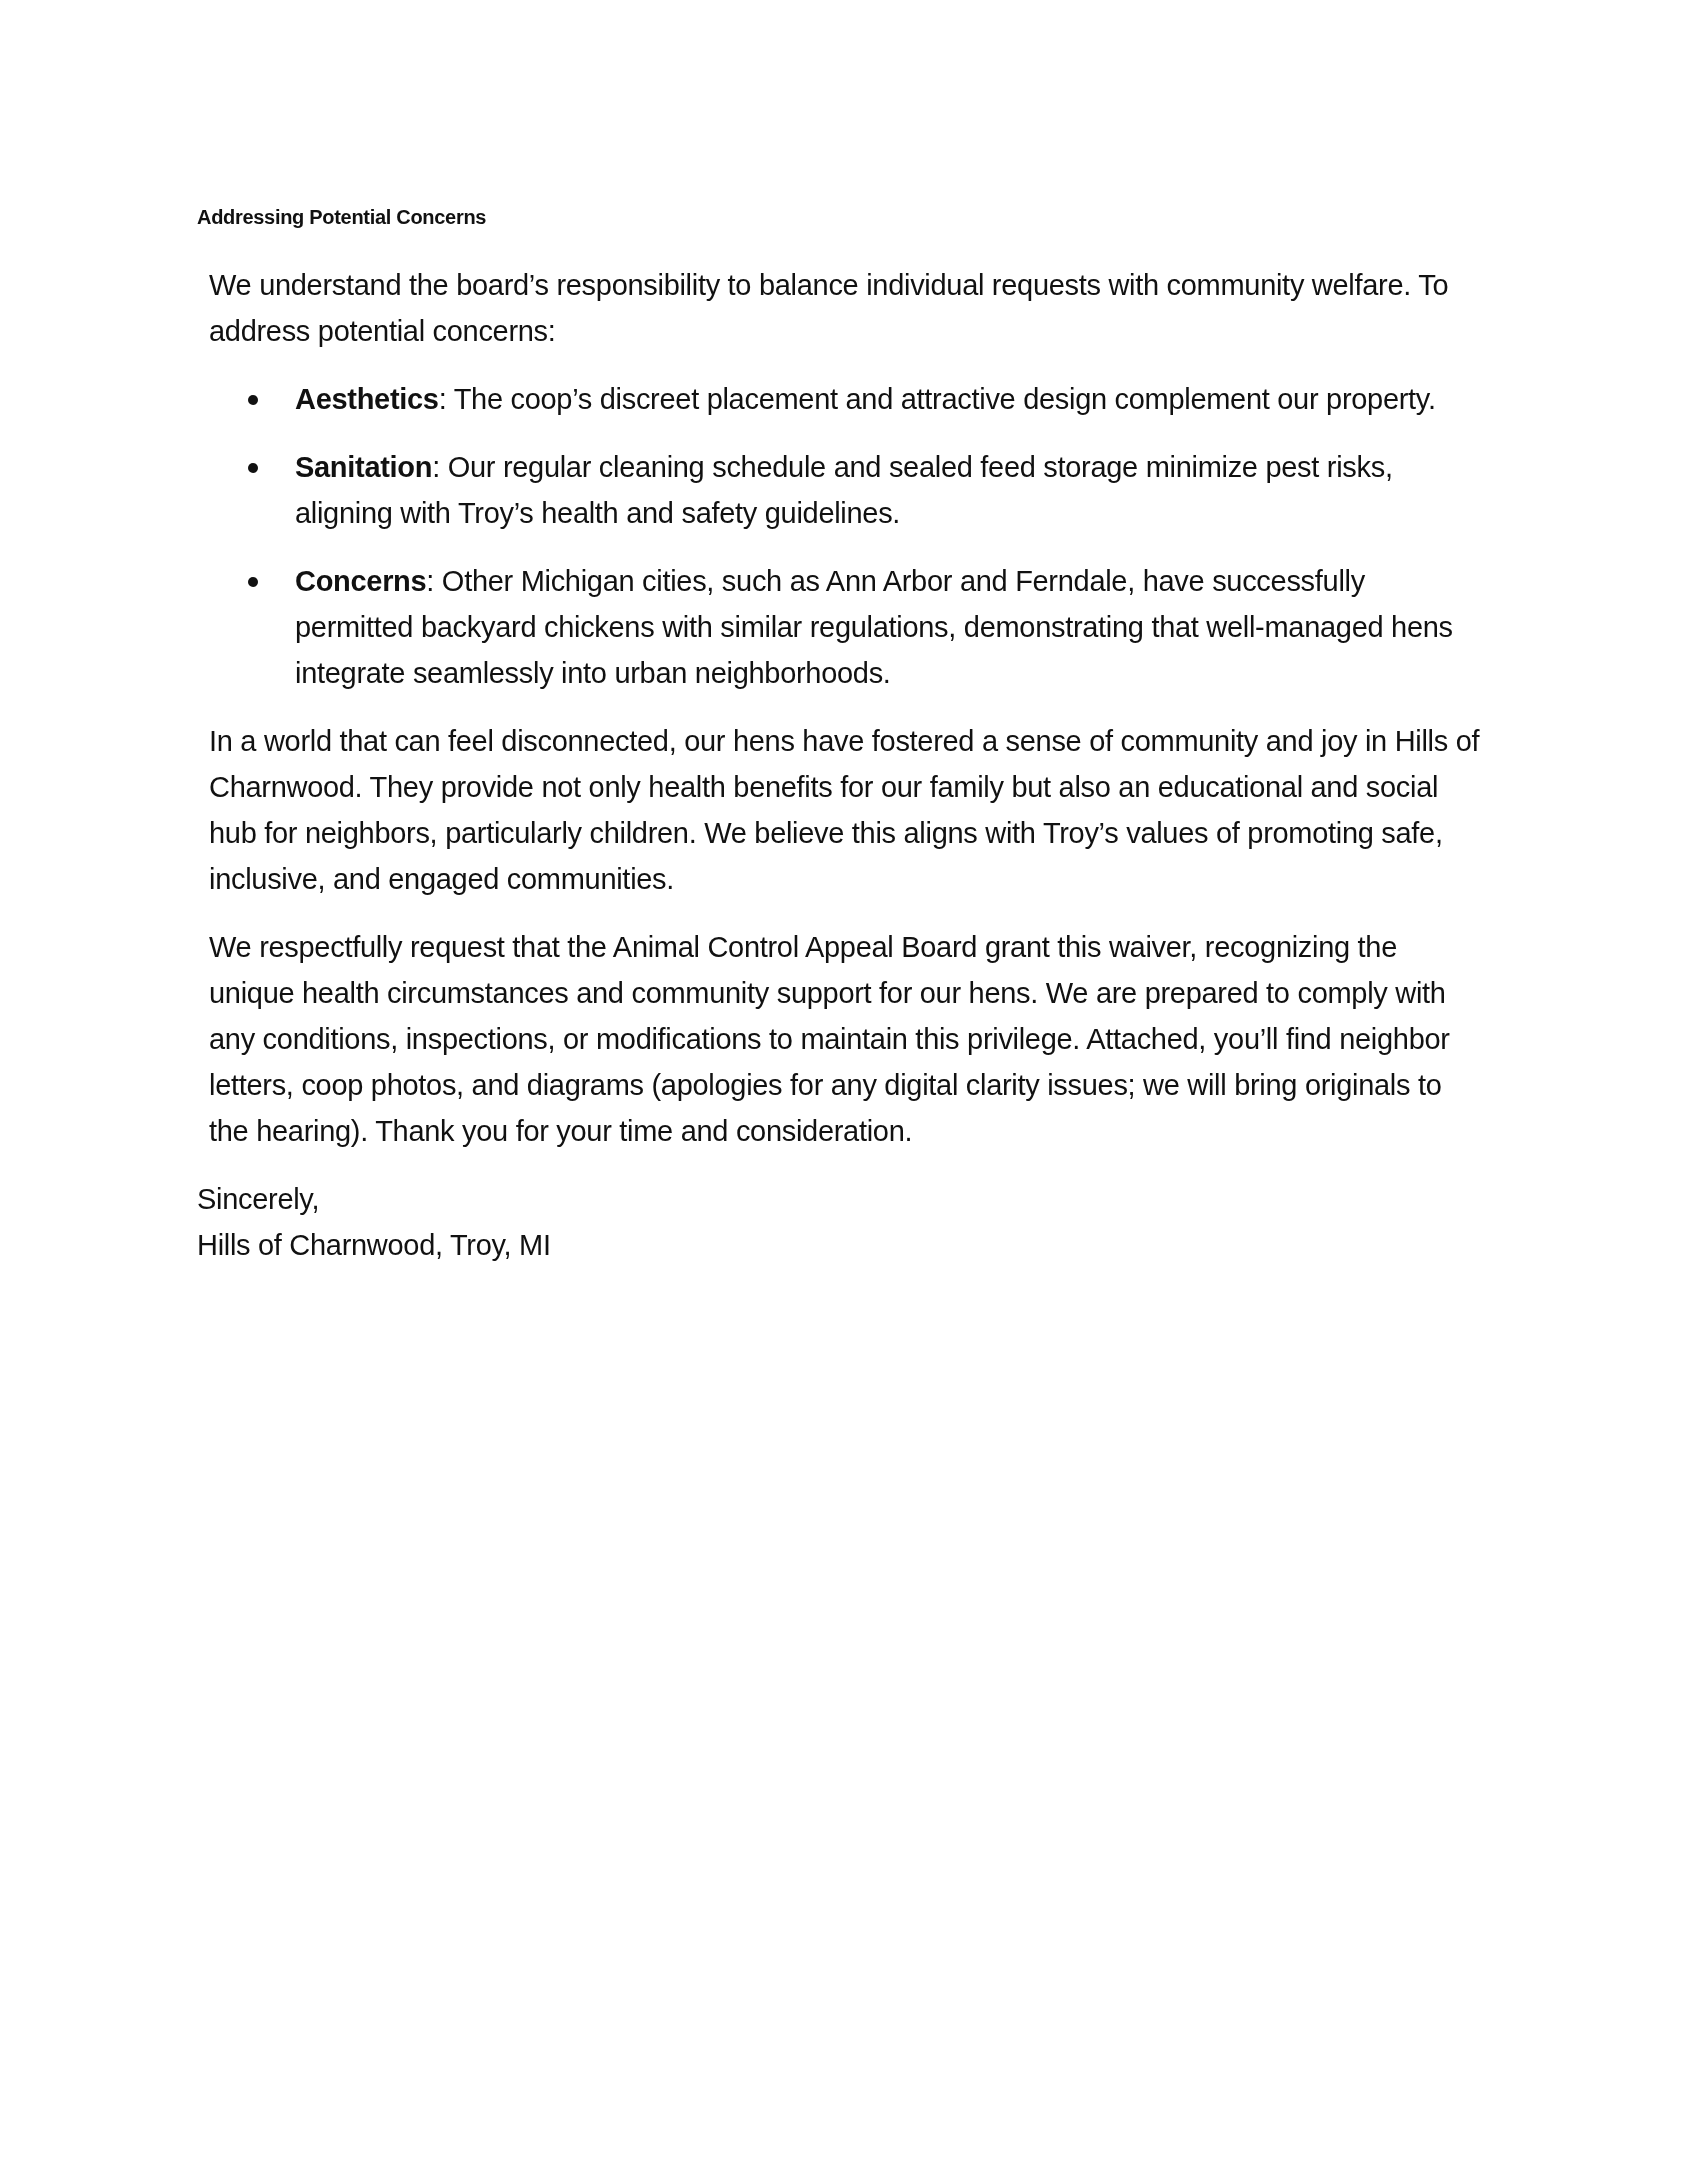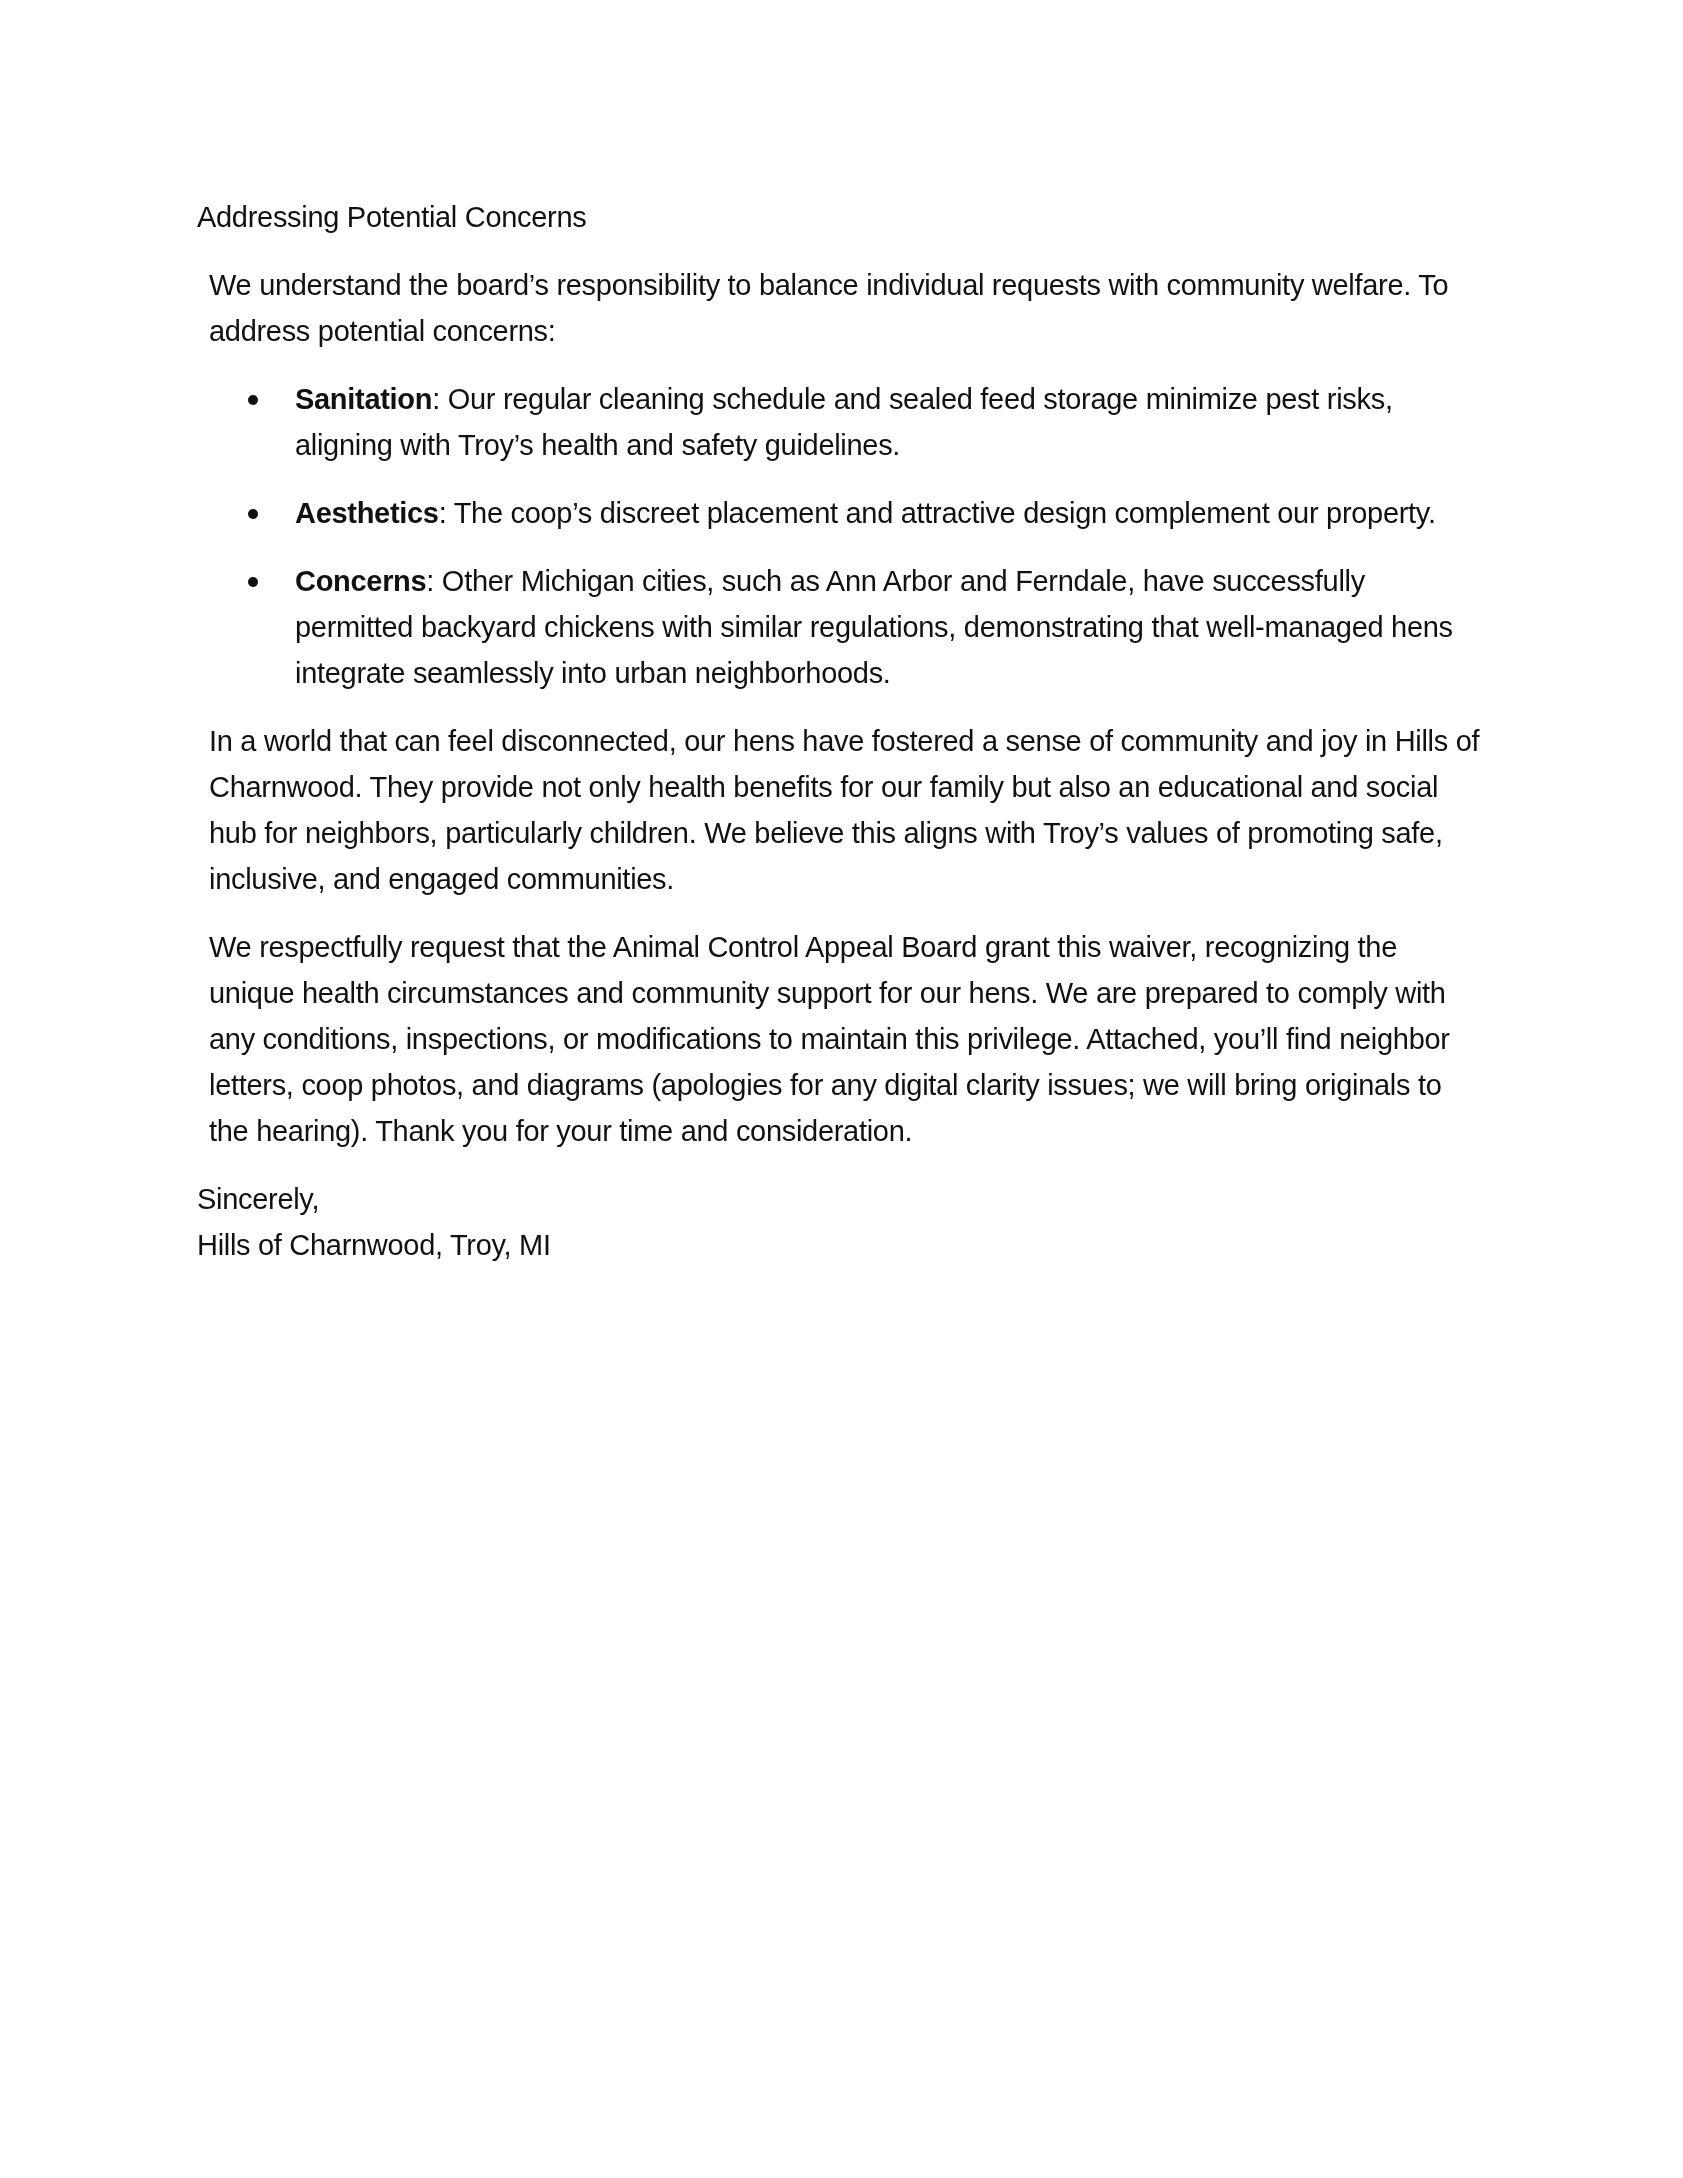--- a/index.html
+++ b/index.html
@@ -18,23 +18,23 @@
     .page {
       position: absolute;
       left: 197px;
       top: 194px;
       width: 1287px;
       font-size: 29px;
       line-height: 46px;
       letter-spacing: -0.3px;
     }
     .heading {
-      font-weight: normal;
+      font-weight: bold;
       margin: 0 0 22px 0;
-      font-size: 29px;
+      font-size: 20px;
       line-height: 46px;
     }
     .para {
       margin: 0 0 22px 12px;
     }
     ul.bullets {
       list-style: none;
       margin: 0;
       padding: 0;
     }
@@ -65,25 +65,25 @@
 
 <div class="page">
 
   <div class="heading">Addressing Potential Concerns</div>
 
   <p class="para">We understand the board’s responsibility to balance individual requests with community welfare. To address potential concerns:</p>
 
   <ul class="bullets">
     <li>
       <span class="bullet-dot"></span>
-      <span class="term">Sanitation</span><span>: Our regular cleaning schedule and sealed feed storage minimize pest risks, aligning with Troy’s health and safety guidelines.</span>
+      <span class="term">Aesthetics</span><span>: The coop’s discreet placement and attractive design complement our property.</span>
     </li>
     <li>
       <span class="bullet-dot"></span>
-      <span class="term">Aesthetics</span><span>: The coop’s discreet placement and attractive design complement our property.</span>
+      <span class="term">Sanitation</span><span>: Our regular cleaning schedule and sealed feed storage minimize pest risks, aligning with Troy’s health and safety guidelines.</span>
     </li>
     <li>
       <span class="bullet-dot"></span>
       <span class="term">Concerns</span><span>: Other Michigan cities, such as Ann Arbor and Ferndale, have successfully permitted backyard chickens with similar regulations, demonstrating that well-managed hens integrate seamlessly into urban neighborhoods.</span>
     </li>
   </ul>
 
 
   <p class="para">In a world that can feel disconnected, our hens have fostered a sense of community and joy in Hills of Charnwood. They provide not only health benefits for our family but also an educational and social hub for neighbors, particularly children. We believe this aligns with Troy’s values of promoting safe, inclusive, and engaged communities.</p>
 

